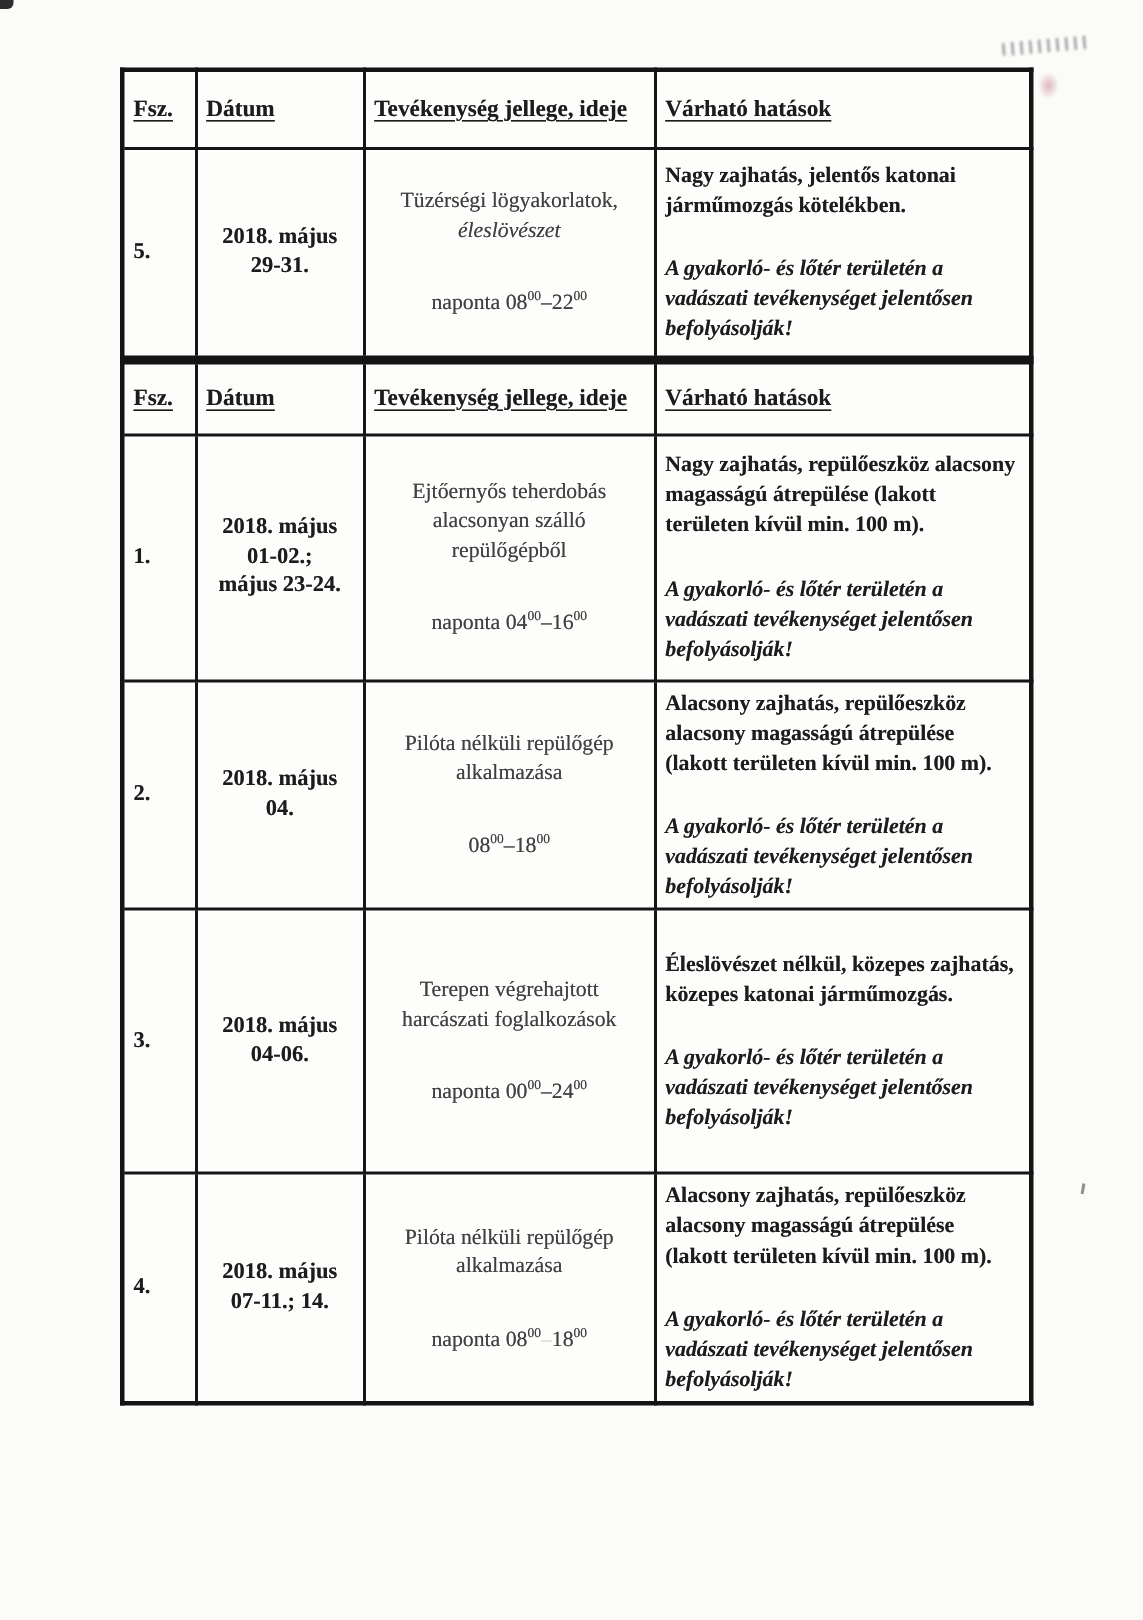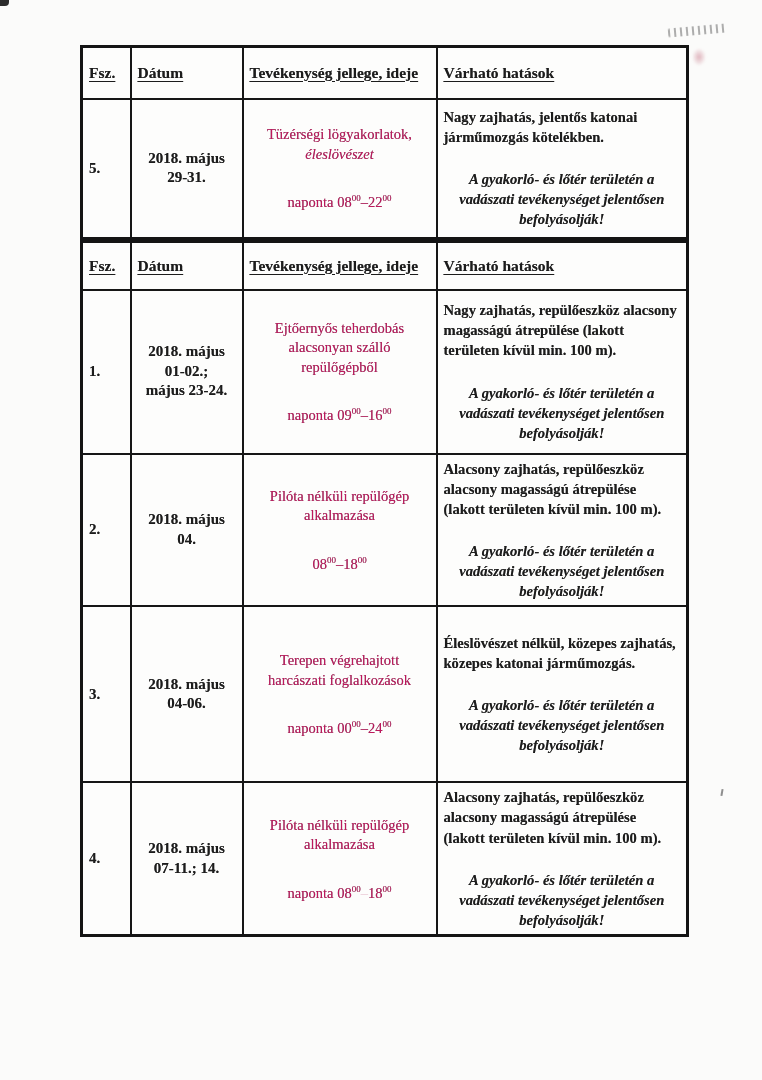--- a/index.html
+++ b/index.html
@@ -51,21 +51,21 @@
   }
   td.c-datum{
     font-weight:bold;
     font-size:15px;
     text-align:center;
     line-height:1.3;
     padding:4px 2px;
   }
   td.c-act{
     text-align:center;
-    color:#be185d;
+    color:#404040;
     font-size:14.5px;
     padding:8px 10px;
   }
   .act-stack{
     display:flex;flex-direction:column;align-items:center;justify-content:center;
     gap:30px;
   }
   .act-text{line-height:1.35;max-width:176px;}
   .act-italic{display:block;font-style:italic;}
   .act-time{white-space:nowrap;}
@@ -77,21 +77,21 @@
   .dash{display:inline-block;min-width:7px;text-align:center;}
   .dash-faint{opacity:.2;}
   td.c-eff{
     font-weight:bold;
     font-size:14.6px;
     line-height:1.38;
     padding:10px 8px 10px 10px;
     vertical-align:middle;
   }
   .eff-main{margin:0 0 22px 0;}
-  .eff-note{margin:0;font-style:italic;text-align:center;}
+  .eff-note{margin:0;font-style:italic;}
   .section-heading{
     font-weight:bold;
     font-size:15.5px;
     text-decoration:underline;
     text-underline-offset:3px;
     margin:25px 0 11px -14px;
     white-space:nowrap;
   }
   .tbl-top{margin-bottom:0;}
   
@@ -182,21 +182,21 @@
     <tr style="height:164px;">
       <td class="c-fsz">1.</td>
       <td class="c-datum">
         <div>2018. május</div>
         <div>01-02.;</div>
         <div>május 23-24.</div>
       </td>
       <td class="c-act">
         <div class="act-stack">
           <div class="act-text">Ejtőernyős teherdobás alacsonyan szálló repülőgépből</div>
-          <div class="act-time"><span>naponta </span><span>09</span><sup>00</sup><span class="dash">–</span><span>16</span><sup>00</sup></div>
+          <div class="act-time"><span>naponta </span><span>04</span><sup>00</sup><span class="dash">–</span><span>16</span><sup>00</sup></div>
         </div>
       </td>
       <td class="c-eff">
         <p class="eff-main">Nagy zajhatás, repülőeszköz alacsony magasságú átrepülése (lakott területen kívül min. 100 m).</p>
         <p class="eff-note">A gyakorló- és lőtér területén a vadászati tevékenységet jelentősen befolyásolják!</p>
       </td>
     </tr>
 
     <tr style="height:150px;">
       <td class="c-fsz">2.</td>

